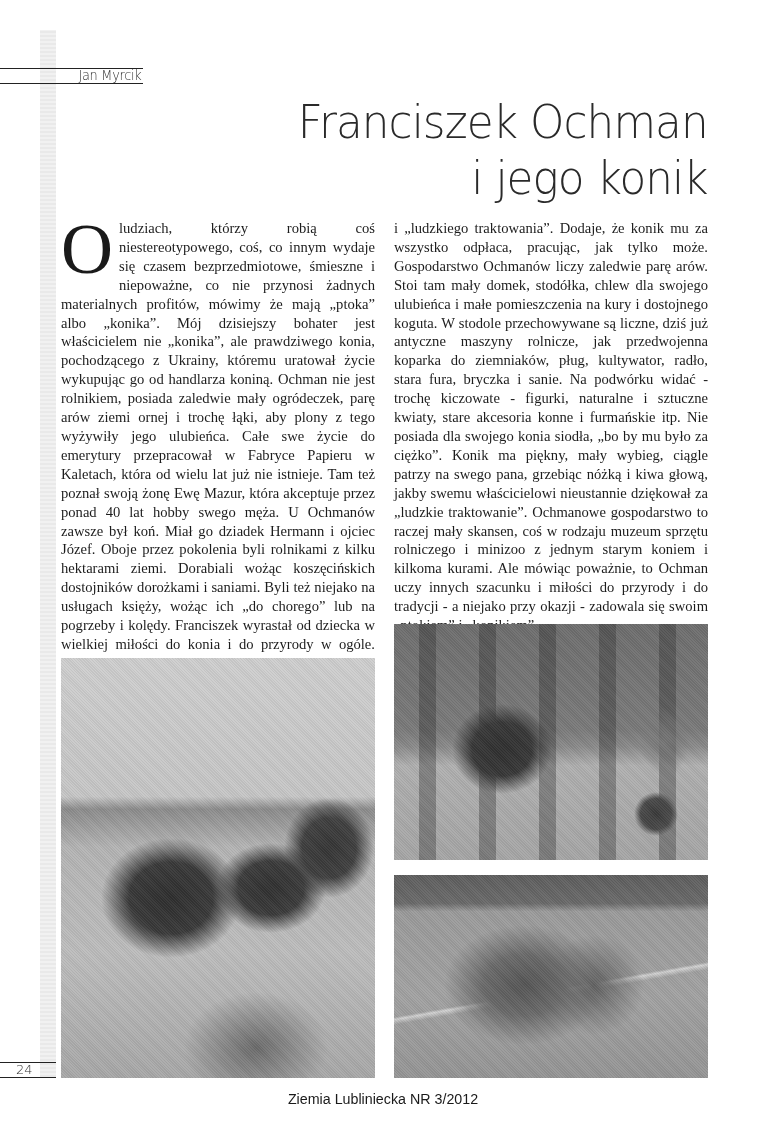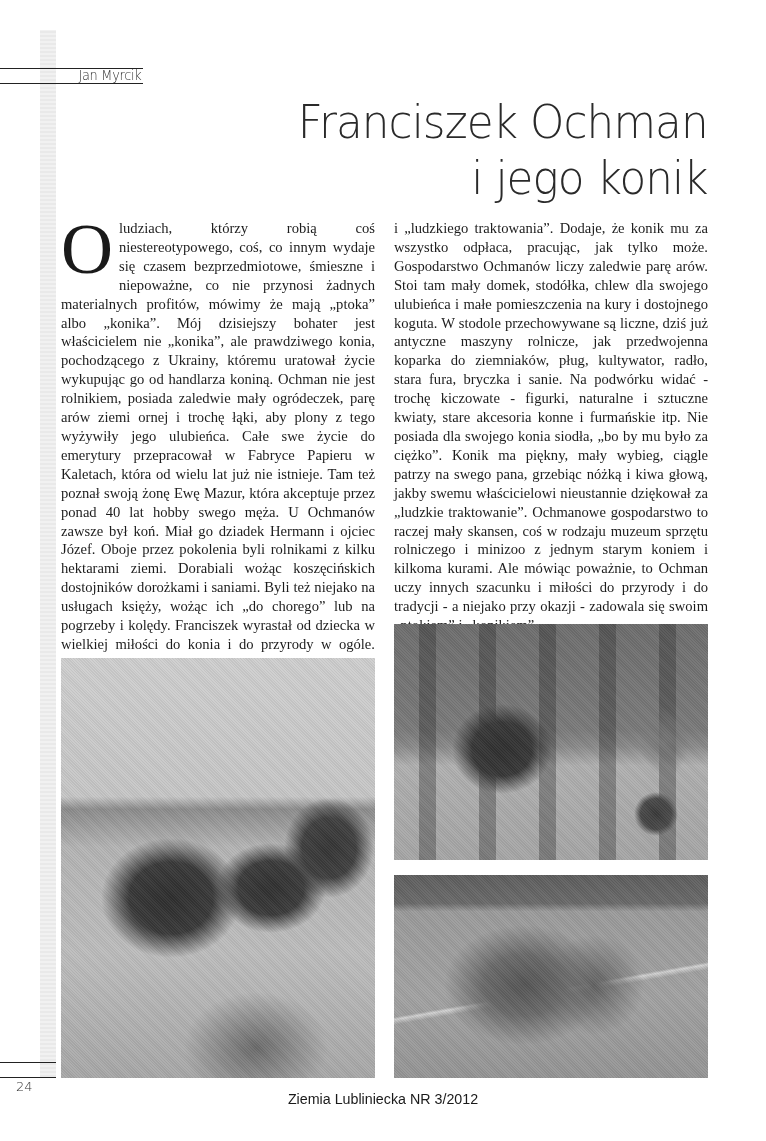--- a/index.html
+++ b/index.html
@@ -70,21 +70,21 @@
       linear-gradient(180deg, #5e5e5e 0%, #6a6a6a 14%, #9b9b9b 18%, #a2a2a2 60%, #959595 100%);
   }
   .photo::after {
     content: ""; position: absolute; inset: 0;
     background: repeating-linear-gradient(45deg, rgba(255,255,255,0.05) 0 1px, rgba(0,0,0,0.05) 1px 2px);
   }
   .page-num-block { position: absolute; left: 0; top: 1062px; width: 56px; height: 16px; }
   .page-num-block .rule-top { position: absolute; left: 0; top: 0; width: 56px; height: 1px; background: #222; }
   .page-num-block .rule-bottom { position: absolute; left: 0; top: 15px; width: 56px; height: 1px; background: #222; }
   .page-num {
-    position: absolute; left: 16px; top: 17px;
+    position: absolute; left: 16px; top: 0px;
     font-family: "DejaVu Sans", sans-serif; font-weight: 200; font-size: 13px; color: #333;
   }
   .footer {
     position: absolute; left: 0; width: 766px; top: 1090px; text-align: center;
     font-family: "Liberation Sans", sans-serif; font-size: 15.5px; color: #1a1a1a;
     transform: scaleX(0.92);
   }
 </style>
 </head>
 <body>

